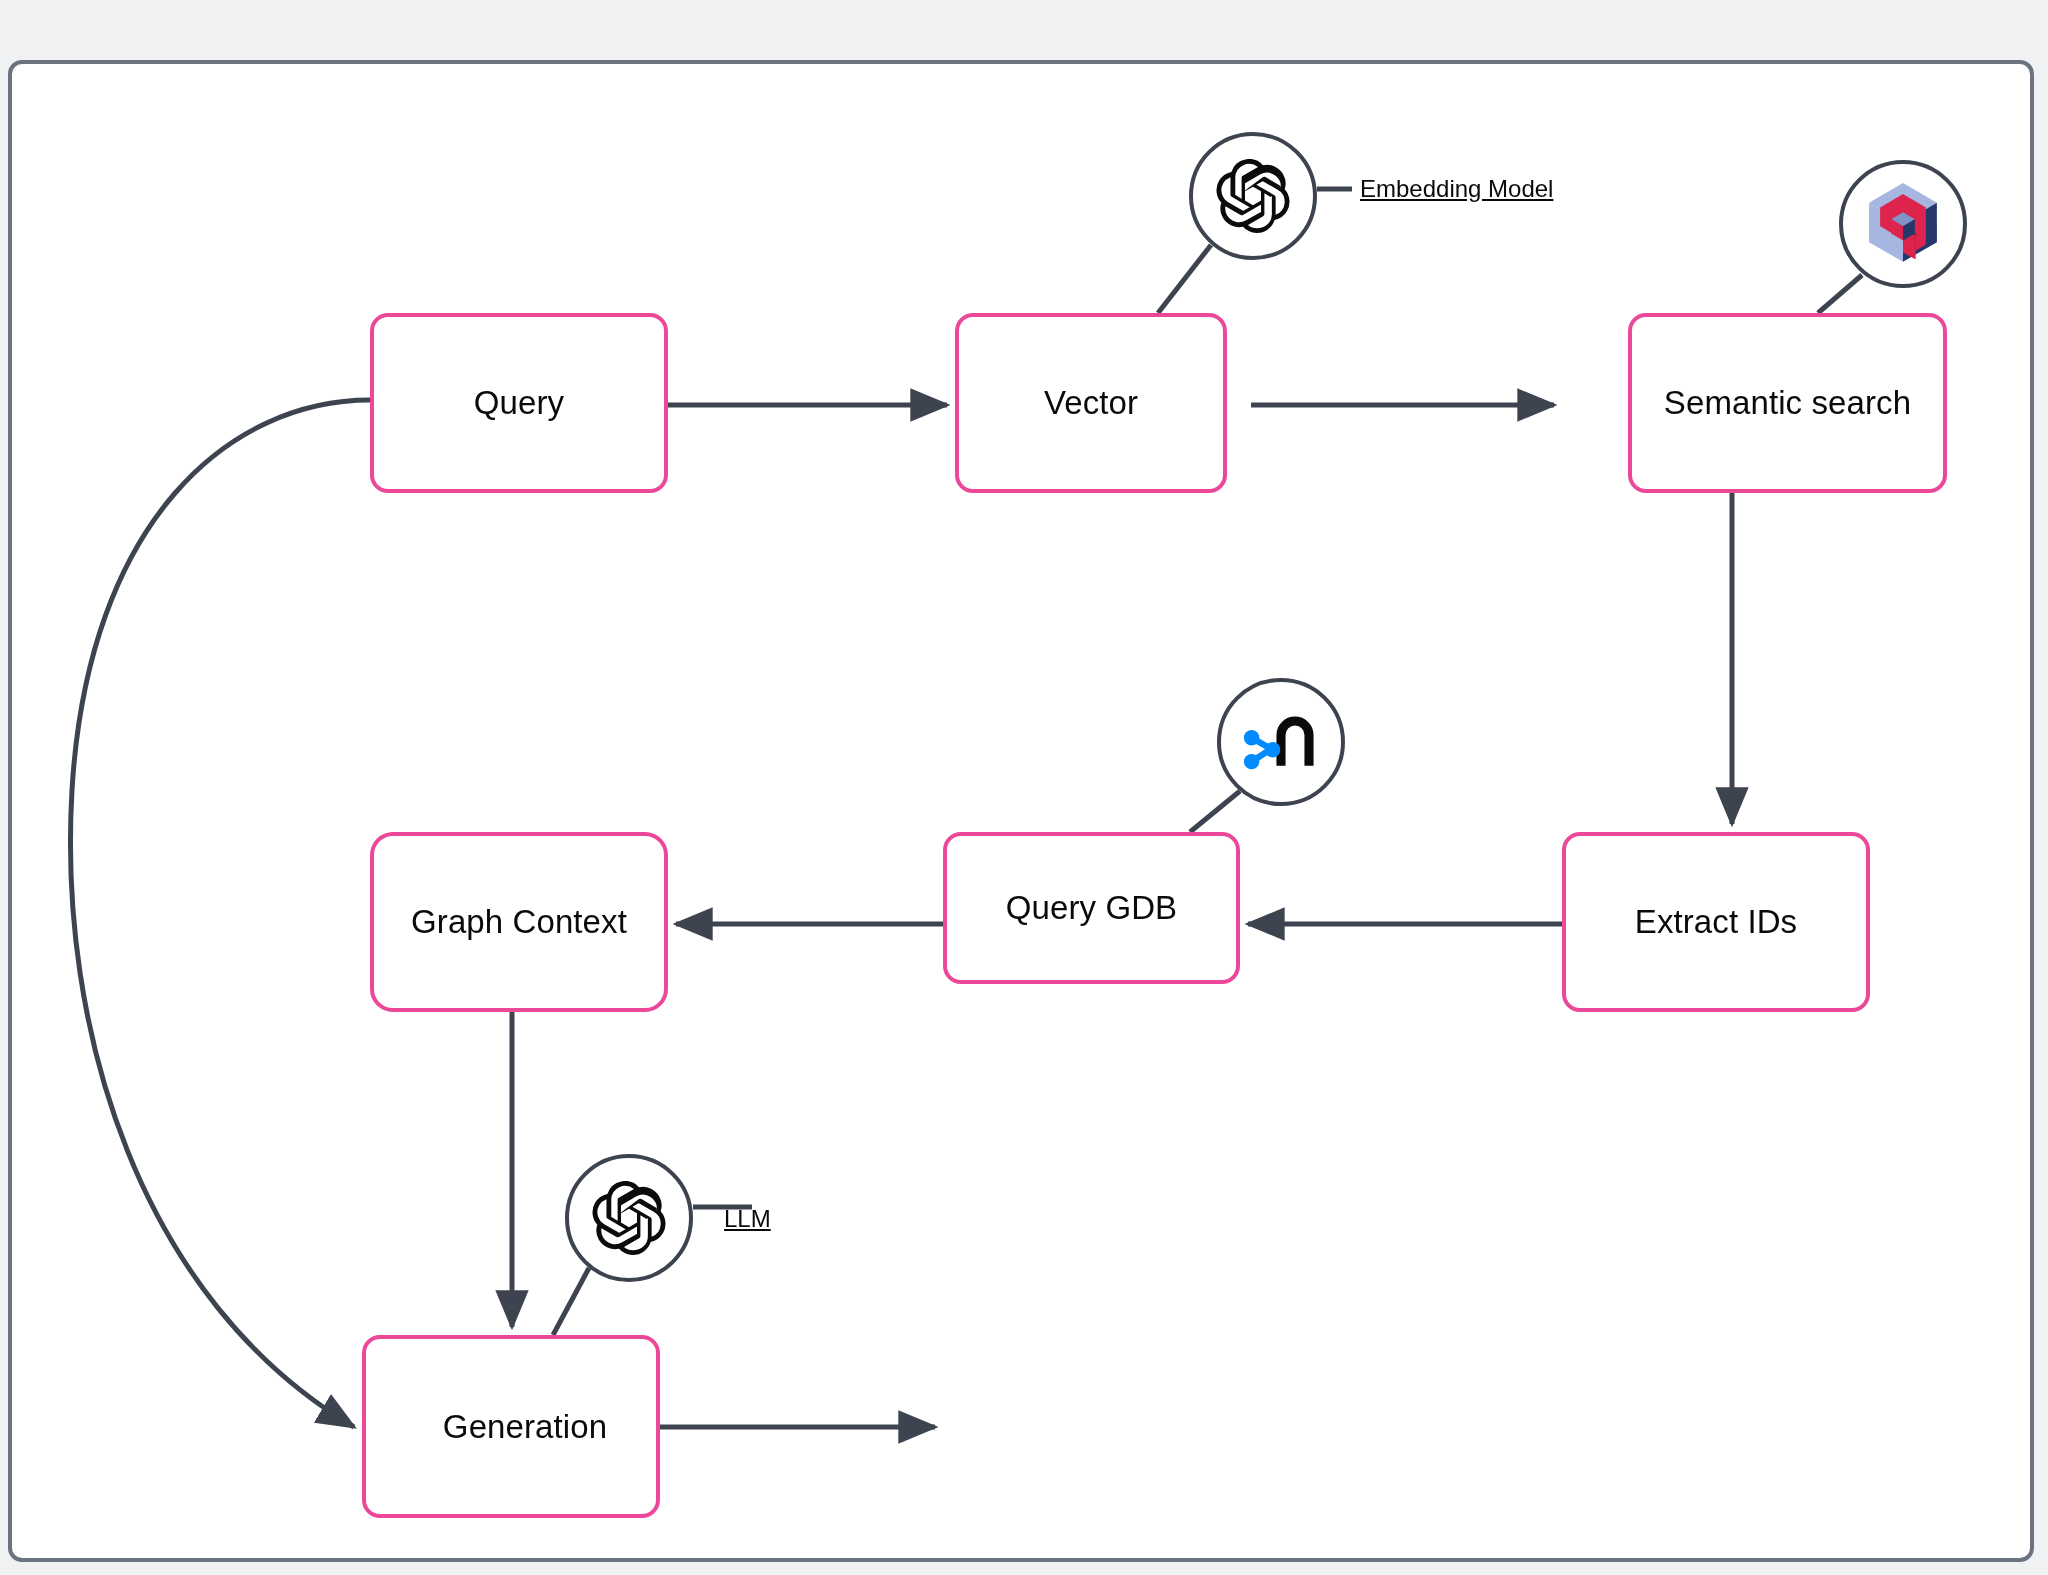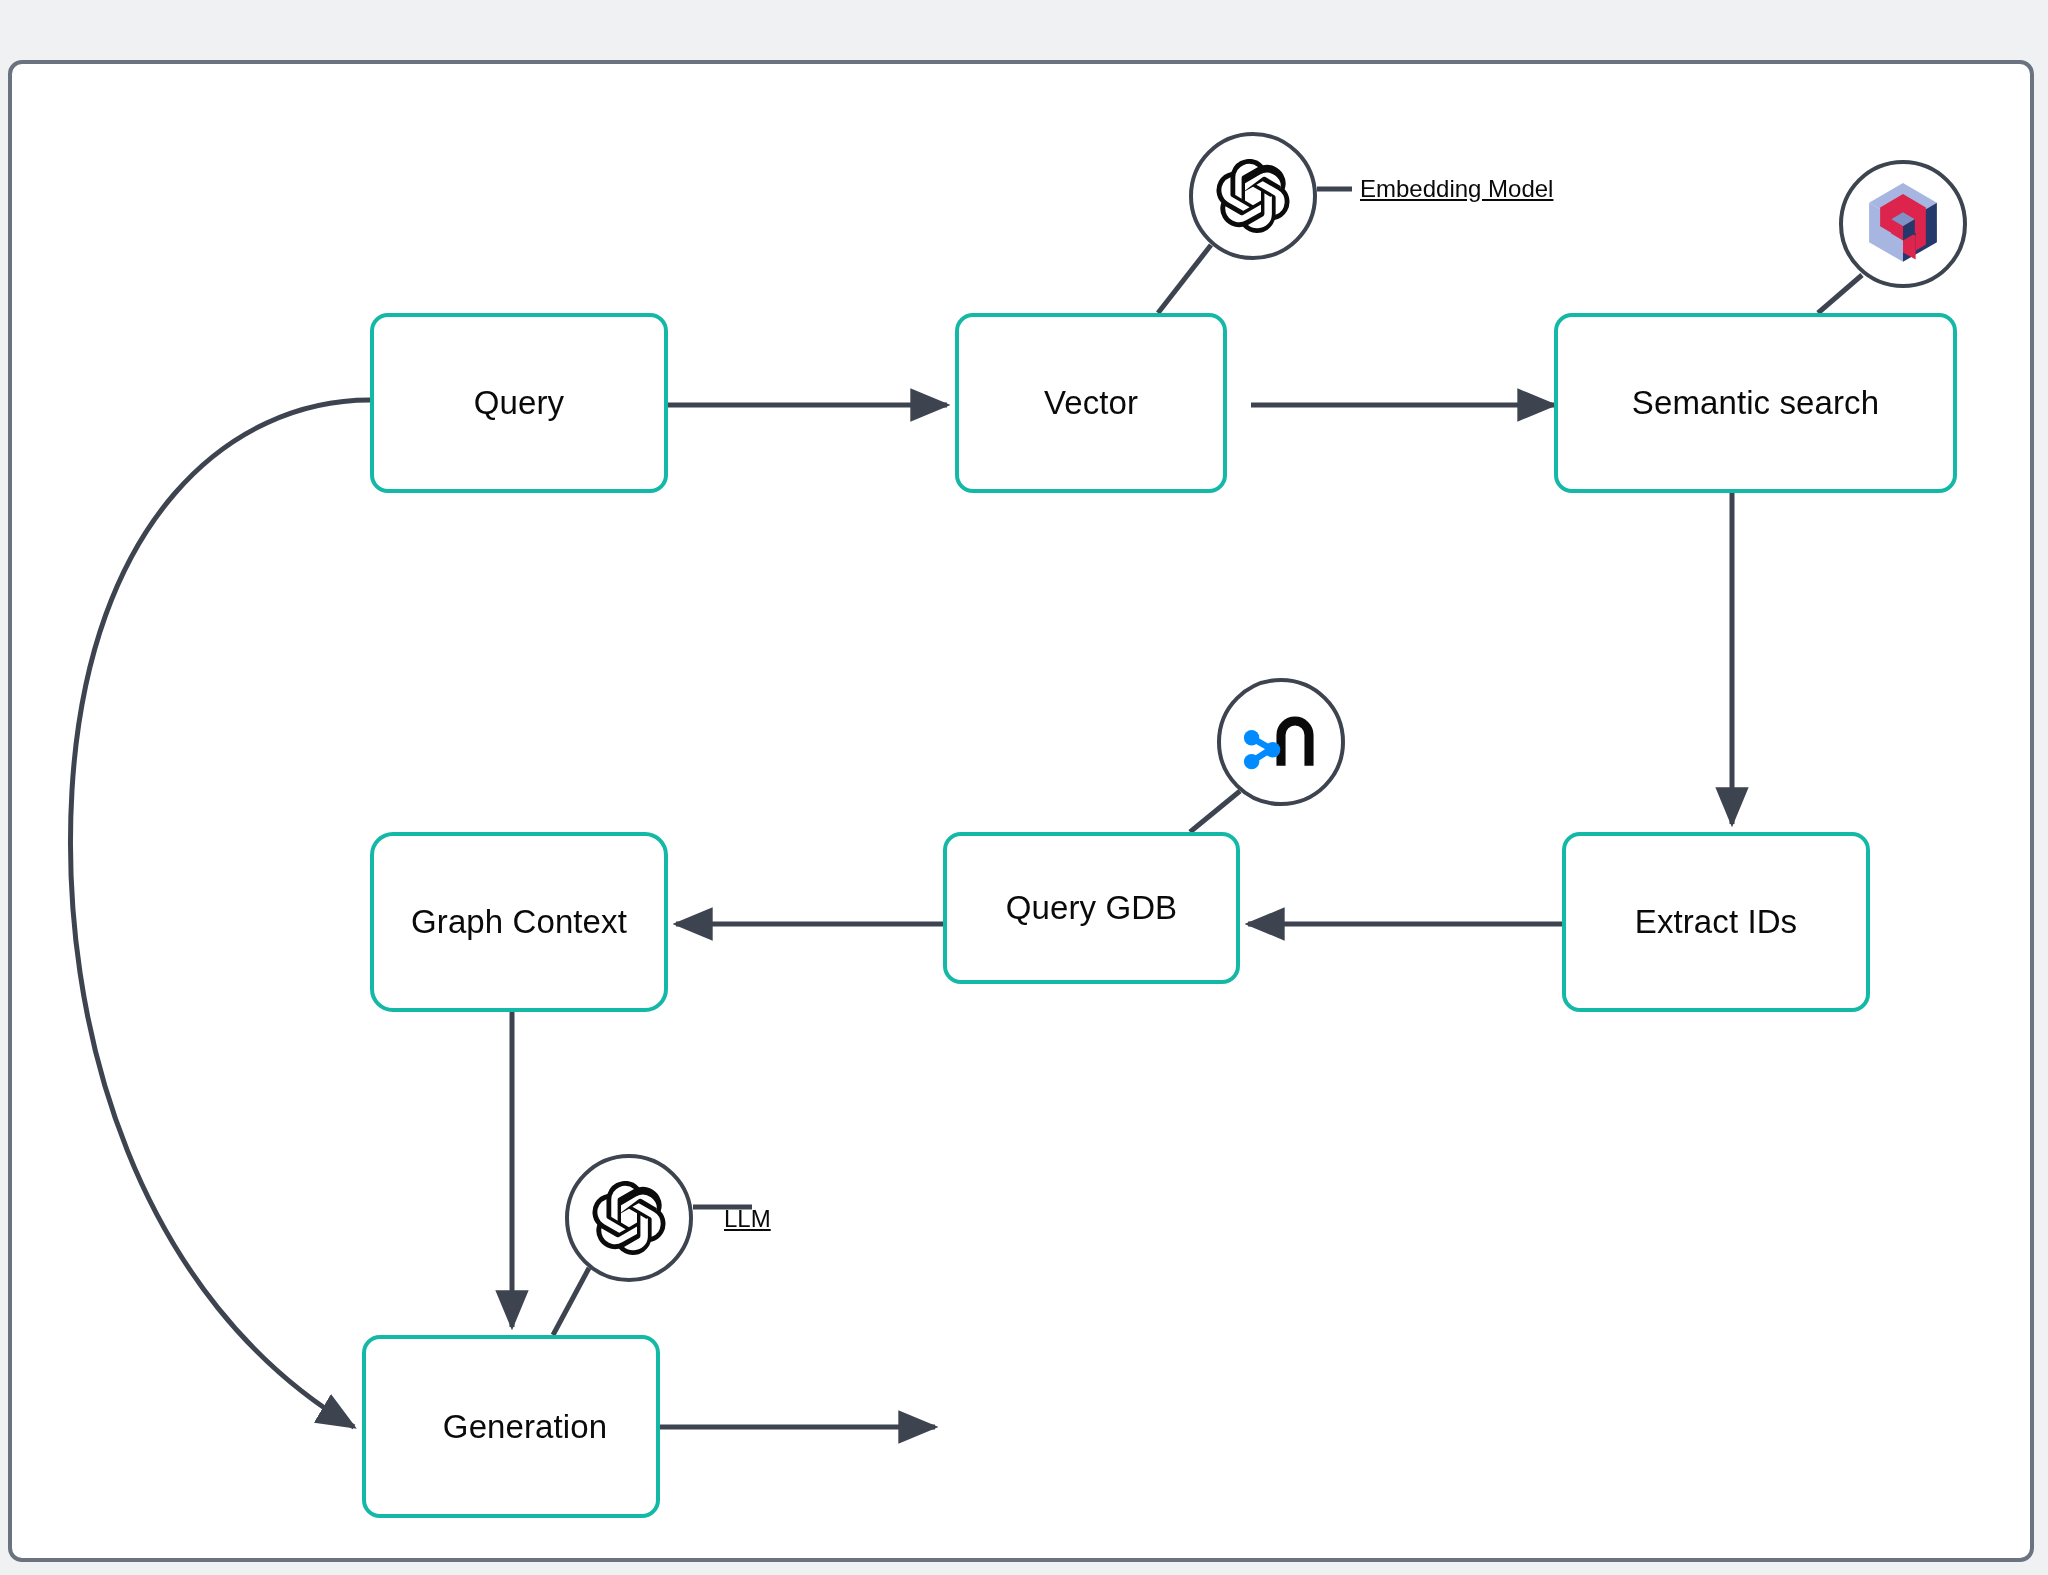--- a/index.html
+++ b/index.html
@@ -30,21 +30,21 @@
     position: absolute;
     left: 0;
     top: 0;
     width: 2048px;
     height: 1575px;
   }
   .node {
     position: absolute;
     box-sizing: border-box;
     background: #ffffff;
-    border: 4px solid #14b8a6;
+    border: 4px solid #ec4899;
     border-radius: 18px;
     display: flex;
     align-items: center;
     justify-content: center;
     color: #0a0a0a;
     font-size: 33px;
     font-family: "Liberation Sans", sans-serif;
     letter-spacing: 0.1px;
     white-space: nowrap;
   }
@@ -110,21 +110,21 @@
   </svg>
 
   <div class="node" style="left:370px; top:313px; width:298px; height:180px;">
     <span>Query</span>
   </div>
 
   <div class="node" style="left:955px; top:313px; width:272px; height:180px;">
     <span>Vector</span>
   </div>
 
-  <div class="node" style="left:1554px; top:313px; width:403px; height:180px;text-align:center;">
+  <div class="node" style="left:1628px; top:313px; width:319px; height:180px;text-align:center;">
     <span>Semantic search</span>
   </div>
 
   <div class="node" style="left:1562px; top:832px; width:308px; height:180px;">
     <span>Extract IDs</span>
   </div>
 
   <div class="node" style="left:943px; top:832px; width:297px; height:152px;justify-content:center;">
     <span>Query GDB</span>
   </div>

